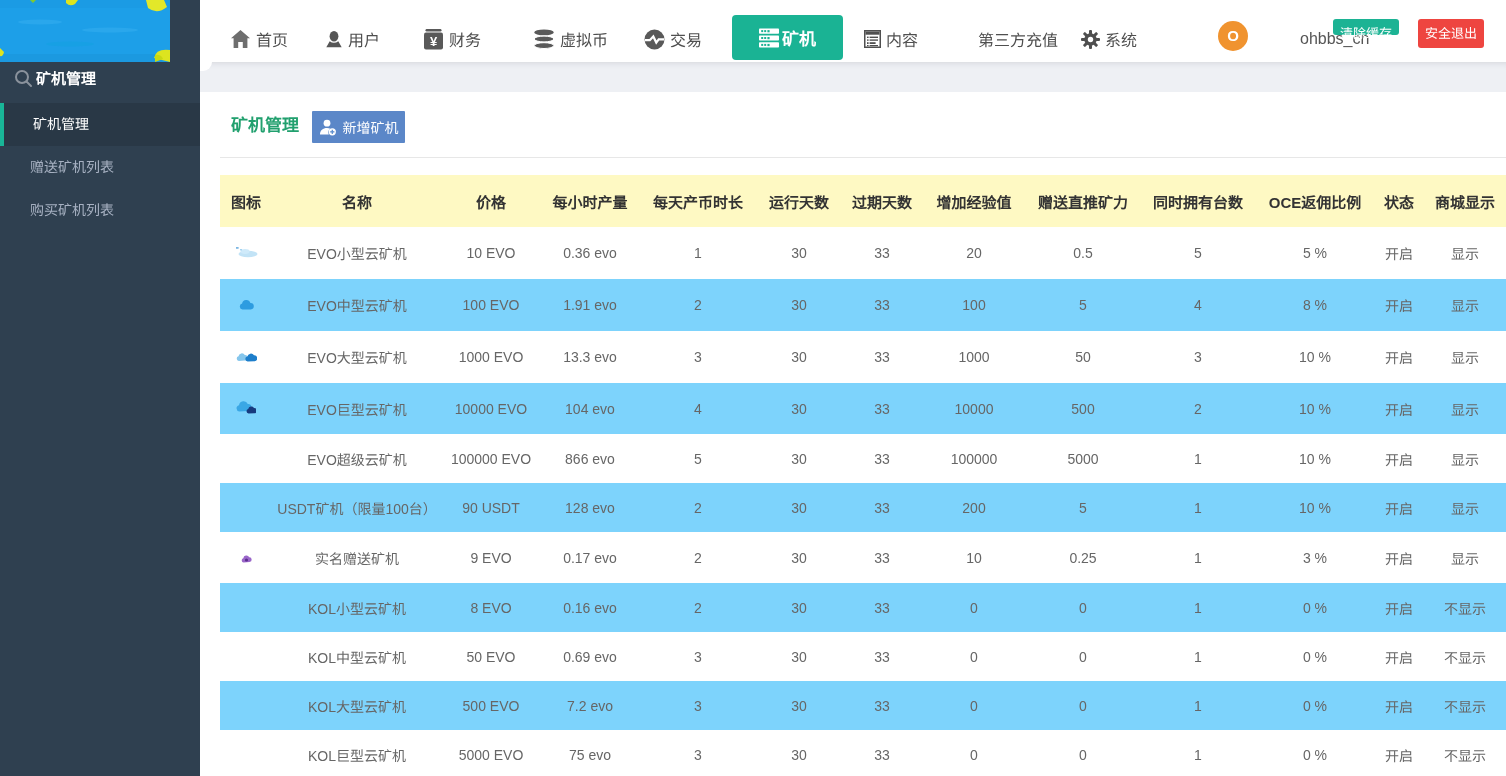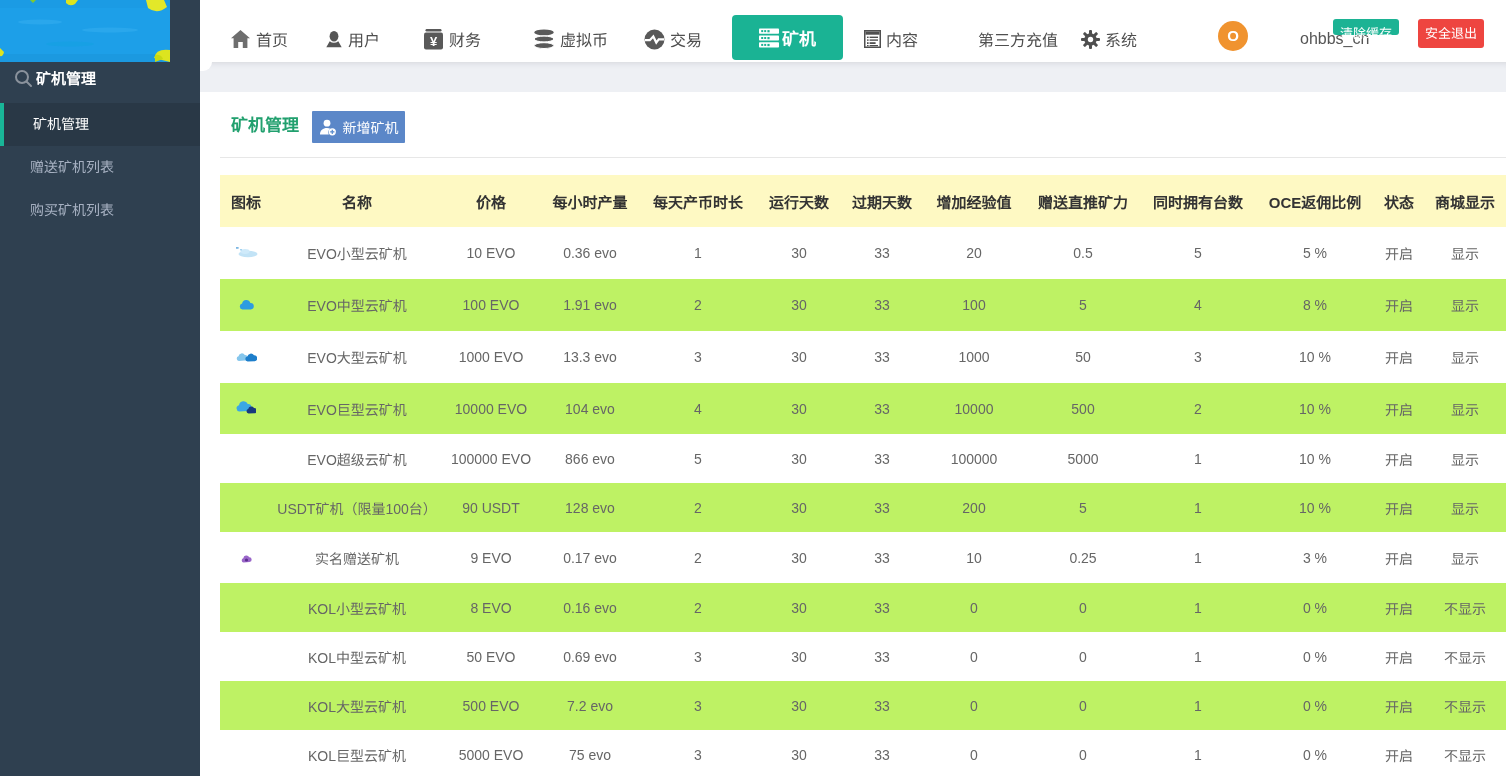--- a/index.html
+++ b/index.html
@@ -28,21 +28,21 @@
 .content { position:absolute; left:200px; top:92px; width:1306px; height:684px; background:#fff; }
 .ptitle { position:absolute; left:31px; top:19px; font-size:17px; font-weight:bold; color:#21a06e; }
 .btn-add { position:absolute; left:112px; top:19px; width:93px; height:32px; background:#5b87c8; border-radius:1px; color:#fff; font-size:14px; display:flex; align-items:center; justify-content:center; }
 .btn-add svg { margin-right:6px; }
 .hr { position:absolute; left:20px; top:65px; width:1286px; height:1px; background:#e7e7e7; }
 table { position:absolute; left:20px; top:83px; width:1286px; border-collapse:collapse; table-layout:fixed; }
 th,td { text-align:center; vertical-align:middle; overflow:hidden; white-space:nowrap; }
 thead tr { height:52px; background:#fef9c3; }
 th { font-size:15px; color:#333; font-weight:bold; }
 td { font-size:14px; color:#666; }
-tr.even { background:#bef264; }
+tr.even { background:#7dd3fc; }
 </style>
 </head>
 <body>
 <div class="sidebar">
   <svg class="logo" viewBox="0 0 170 62" preserveAspectRatio="none">
     <rect width="170" height="62" fill="#1d9fe8"></rect>
     <rect y="0" width="170" height="8" fill="#1b9be4"></rect>
     <rect y="54" width="170" height="8" fill="#1b99e0"></rect>
     <ellipse cx="40" cy="22" rx="22" ry="2.5" fill="#2aa7ec"></ellipse>
     <ellipse cx="110" cy="30" rx="28" ry="2.5" fill="#2aa7ec"></ellipse>

